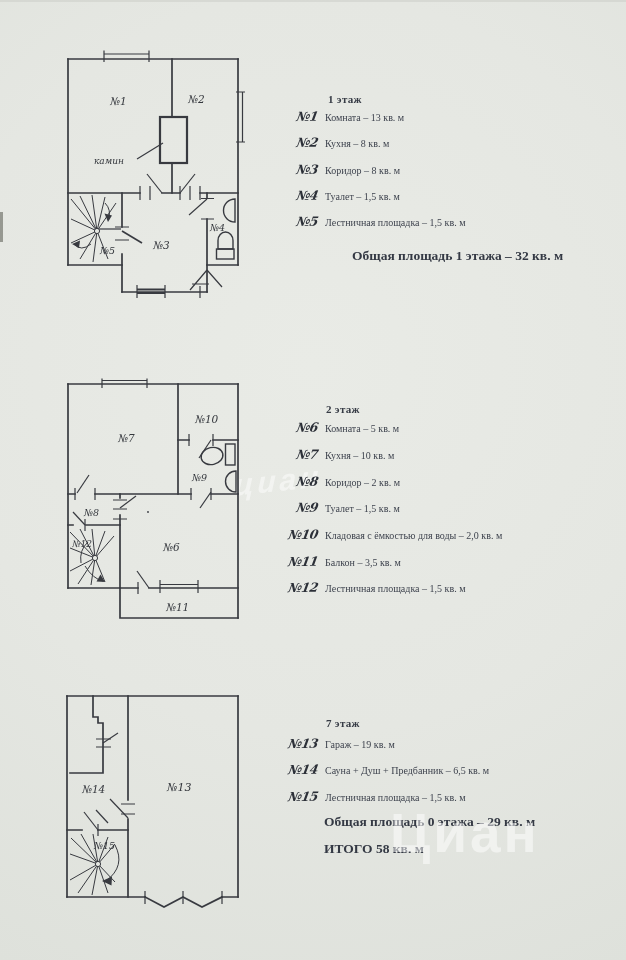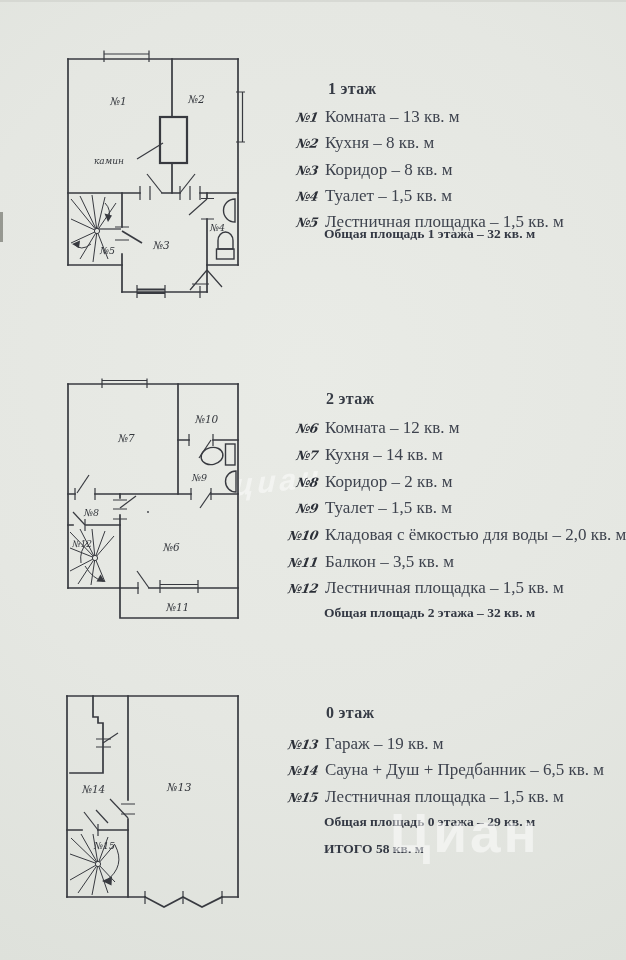--- a/index.html
+++ b/index.html
@@ -8,26 +8,26 @@
     background: radial-gradient(circle at 50% 38%, #e9ebe6 0%, #e5e7e2 55%, #dee1db 100%);
     font-family:"Liberation Serif", serif; color:#3e434e;
   }
   .edge-top { position:absolute; left:0; top:0; width:626px; height:2px; background:#c9ccc6; opacity:.5; }
   .edge-mark { position:absolute; left:0; top:212px; width:3px; height:30px; background:#55584f; opacity:.55; }
 
   .plan { position:absolute; }
   .plan text { fill:#33363c; font-family:"DejaVu Serif", serif; font-style:italic; }
 
   .legend { position:absolute; width:320px; }
-  .lg-header { position:absolute; left:46px; top:0; font-weight:bold; font-size:16px; color:#363b45; letter-spacing:.3px; white-space:nowrap; }
+  .lg-header { position:absolute; left:46px; top:13px; font-weight:bold; font-size:11px; color:#363b45; letter-spacing:.3px; white-space:nowrap; }
   .lg-row { position:absolute; left:0; white-space:nowrap; }
   .lg-num { display:inline-block; width:36px; text-align:right; font-family:"DejaVu Serif", serif;
             font-style:italic; font-weight:bold; font-size:12.5px; color:#2c3038;
             transform:skewX(-11deg) rotate(-1deg); letter-spacing:-.5px; }
-  .lg-text { margin-left:7px; font-size:17px; color:#3e434e; }
+  .lg-text { margin-left:7px; font-size:10px; color:#3e434e; }
   .lg-total { position:absolute; left:42px; font-weight:bold; font-size:13.5px; color:#343944; white-space:nowrap; }
 
   .wm-small { position:absolute; left:234px; top:464px; font-family:"Liberation Sans", sans-serif;
               font-weight:bold; font-style:italic; font-size:30px; color:rgba(255,255,255,.48);
               transform:rotate(-6deg) skewX(-8deg); letter-spacing:4px; }
   .wm-brand { position:absolute; left:390px; top:801px; font-family:"Liberation Sans", sans-serif;
               font-weight:bold; font-size:55px; color:rgba(255,255,255,.5); letter-spacing:3px; }
   .wm-id { position:absolute; left:401px; top:847px; font-family:"Liberation Sans", sans-serif;
            font-weight:bold; font-size:28px; color:rgba(255,255,255,.45); letter-spacing:3px; }
 </style>
@@ -196,51 +196,50 @@
     </div>
     <div class="lg-row" style="top:80px;">
       <span class="lg-num">№3</span><span class="lg-text">Коридор – 8 кв. м</span>
     </div>
     <div class="lg-row" style="top:106px;">
       <span class="lg-num">№4</span><span class="lg-text">Туалет – 1,5 кв. м</span>
     </div>
     <div class="lg-row" style="top:132px;">
       <span class="lg-num">№5</span><span class="lg-text">Лестничная площадка – 1,5 кв. м</span>
     </div>
-    <div class="lg-total" style="top:146px;">Общая площадь 1 этажа – 32 кв. м</div>
+    <div class="lg-total" style="top:168px;margin-left:28px;">Общая площадь 1 этажа – 32 кв. м</div>
   </div>
 
   <div class="legend" style="left:282px; top:390px; height:240px;">
     <div class="lg-header" style="left:44px;">2 этаж</div>
     <div class="lg-row" style="top:28px;">
-      <span class="lg-num">№6</span><span class="lg-text">Комната – 12 кв. м</span>
+      <span class="lg-num">№6</span><span class="lg-text">Комната – 5 кв. м</span>
     </div>
     <div class="lg-row" style="top:55px;">
-      <span class="lg-num">№7</span><span class="lg-text">Кухня – 14 кв. м</span>
+      <span class="lg-num">№7</span><span class="lg-text">Кухня – 10 кв. м</span>
     </div>
     <div class="lg-row" style="top:82px;">
       <span class="lg-num">№8</span><span class="lg-text">Коридор – 2 кв. м</span>
     </div>
     <div class="lg-row" style="top:108px;">
       <span class="lg-num">№9</span><span class="lg-text">Туалет – 1,5 кв. м</span>
     </div>
     <div class="lg-row" style="top:135px;">
       <span class="lg-num">№10</span><span class="lg-text">Кладовая с ёмкостью для воды – 2,0 кв. м</span>
     </div>
     <div class="lg-row" style="top:162px;">
       <span class="lg-num">№11</span><span class="lg-text">Балкон – 3,5 кв. м</span>
     </div>
     <div class="lg-row" style="top:188px;">
       <span class="lg-num">№12</span><span class="lg-text">Лестничная площадка – 1,5 кв. м</span>
     </div>
-    <div class="lg-total" style="top:215px;">Общая площадь 2 этажа – 32 кв. м</div>
   </div>
 
   <div class="legend" style="left:282px; top:704px; height:170px;">
-    <div class="lg-header" style="left:44px;">0 этаж</div>
+    <div class="lg-header" style="left:44px;">7 этаж</div>
     <div class="lg-row" style="top:30px;">
       <span class="lg-num">№13</span><span class="lg-text">Гараж – 19 кв. м</span>
     </div>
     <div class="lg-row" style="top:56px;">
       <span class="lg-num">№14</span><span class="lg-text">Сауна + Душ + Предбанник – 6,5 кв. м</span>
     </div>
     <div class="lg-row" style="top:83px;">
       <span class="lg-num">№15</span><span class="lg-text">Лестничная площадка – 1,5 кв. м</span>
     </div>
     <div class="lg-total" style="top:110px;">Общая площадь 0 этажа – 29 кв. м</div>

